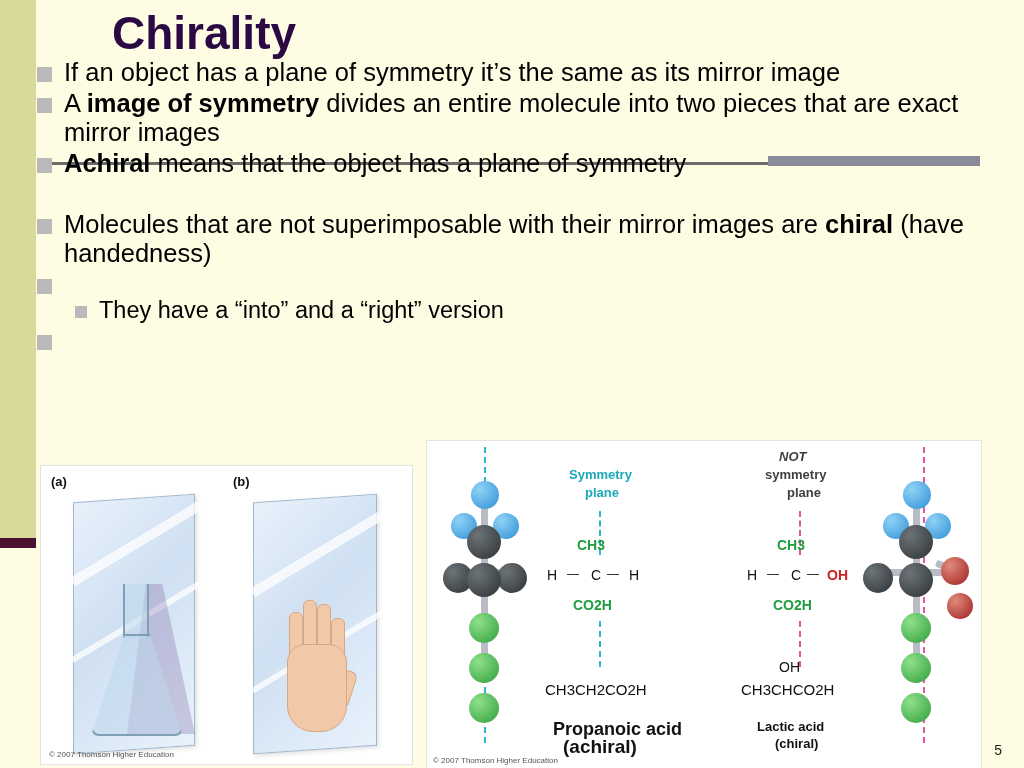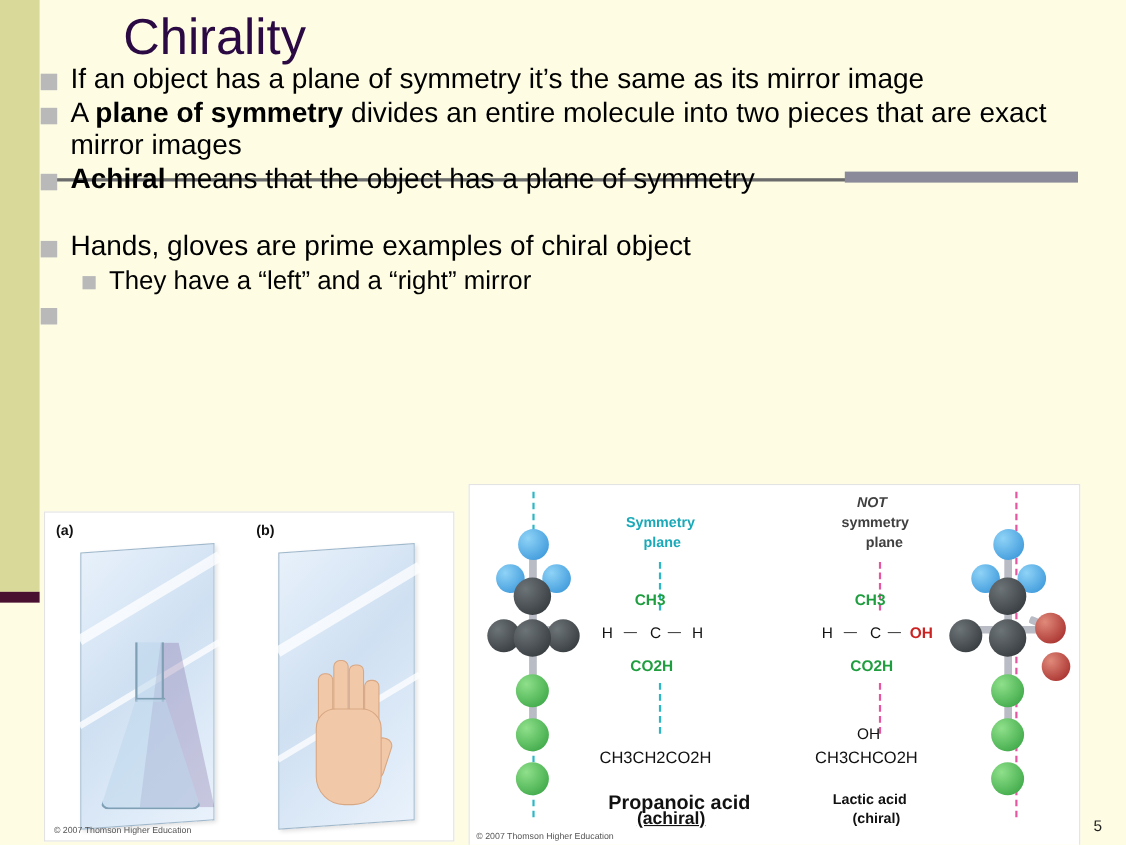--- a/index.html
+++ b/index.html
@@ -43,21 +43,21 @@
     height: 220px;
     background: #fefde4;
   }
   .title {
     position: absolute;
     left: 112px;
     top: 6px;
     font-size: 46px;
     color: #2b0a44;
     font-family: "Liberation Sans", sans-serif;
-    font-weight: normal;
+    font-weight: bold;
     letter-spacing: 0px;
   }
   .rule-line {
     position: absolute;
     left: 40px;
     top: 162px;
     width: 940px;
     height: 3px;
     background: #6b6b6b;
   }
@@ -278,39 +278,42 @@
 
   <div class="bullets">
 
     <div class="bullet-row">
       <span class="bullet-mark"></span>
       <span class="bullet-text">If an object has a plane of symmetry it’s the same as its mirror image</span>
     </div>
 
     <div class="bullet-row">
       <span class="bullet-mark"></span>
-      <span class="bullet-text">A <b>plane of symmetry</b> divides an entire  molecule into two pieces that are exact mirror images</span>
+      <span class="bullet-text">A <b>image of symmetry</b> divides an entire  molecule into two pieces that are exact mirror images</span>
     </div>
 
     <div class="bullet-row">
       <span class="bullet-mark"></span>
       <span class="bullet-text"><b>Achiral</b> means that the object has a plane of symmetry</span>
     </div>
 
     <div class="spacer-row"></div>
 
-
-    <div class="bullet-row">
-      <span class="bullet-mark"></span>
-      <span class="bullet-text">Hands, gloves are prime examples of chiral object</span>
+    <div class="bullet-row">
+      <span class="bullet-mark"></span>
+      <span class="bullet-text">Molecules that are not superimposable with their mirror images are <b>chiral</b> (have handedness)</span>
+    </div>
+
+    <div class="bullet-row">
+      <span class="bullet-mark"></span>
     </div>
 
     <div class="bullet-row">
       <span class="bullet-mark sub"></span>
-      <span class="bullet-text sub">They have a “left” and a “right” mirror</span>
+      <span class="bullet-text sub">They have a “into” and a “right” version</span>
     </div>
 
     <div class="bullet-row">
       <span class="bullet-mark"></span>
     </div>
 
   </div>
 
   <div class="fig-left">
     <div class="lbl" style="left:10px; top:8px;">(a)</div>
@@ -371,21 +374,21 @@
     <div class="struct-label green-t bold" style="left:150px; top:96px; font-size:14px;">CH3</div>
     <div class="struct-label blk" style="left:120px; top:126px; font-size:14px;">H</div>
     <div class="struct-label blk" style="left:140px; top:126px; font-size:12px;">—</div>
     <div class="struct-label blk" style="left:164px; top:126px; font-size:14px;">C</div>
     <div class="struct-label blk" style="left:180px; top:126px; font-size:12px;">—</div>
     <div class="struct-label blk" style="left:202px; top:126px; font-size:14px;">H</div>
     <div class="struct-label green-t bold" style="left:146px; top:156px; font-size:14px;">CO2H</div>
 
     <div class="struct-label blk" style="left:118px; top:240px; font-size:15px;">CH3CH2CO2H</div>
     <div class="struct-label blk bold" style="left:126px; top:278px; font-size:18px;">Propanoic acid</div>
-    <div class="struct-label blk bold" style="left:152px; top:295px; font-size:16px;text-decoration:underline;">(achiral)</div>
+    <div class="struct-label blk bold" style="left:136px; top:295px; font-size:19px;">(achiral)</div>
 
     <div class="dash-line pink" style="left:496px; top:6px; height:296px;"></div>
 
     <div class="struct-label pink-t bold" style="left:352px; top:8px; font-size:13px; font-style:italic;">NOT</div>
     <div class="struct-label pink-t bold" style="left:338px; top:26px; font-size:13px;">symmetry</div>
     <div class="struct-label pink-t bold" style="left:360px; top:44px; font-size:13px;">plane</div>
 
     <div class="dash-line pink" style="left:372px; top:70px; height:44px;"></div>
     <div class="dash-line pink" style="left:372px; top:180px; height:46px;"></div>
 

